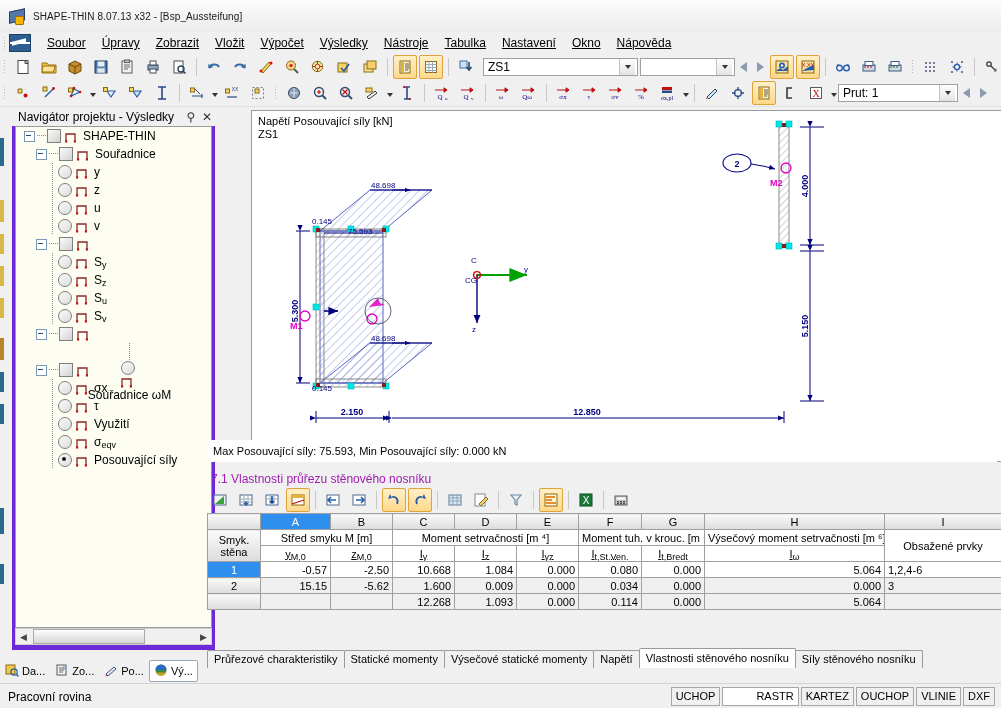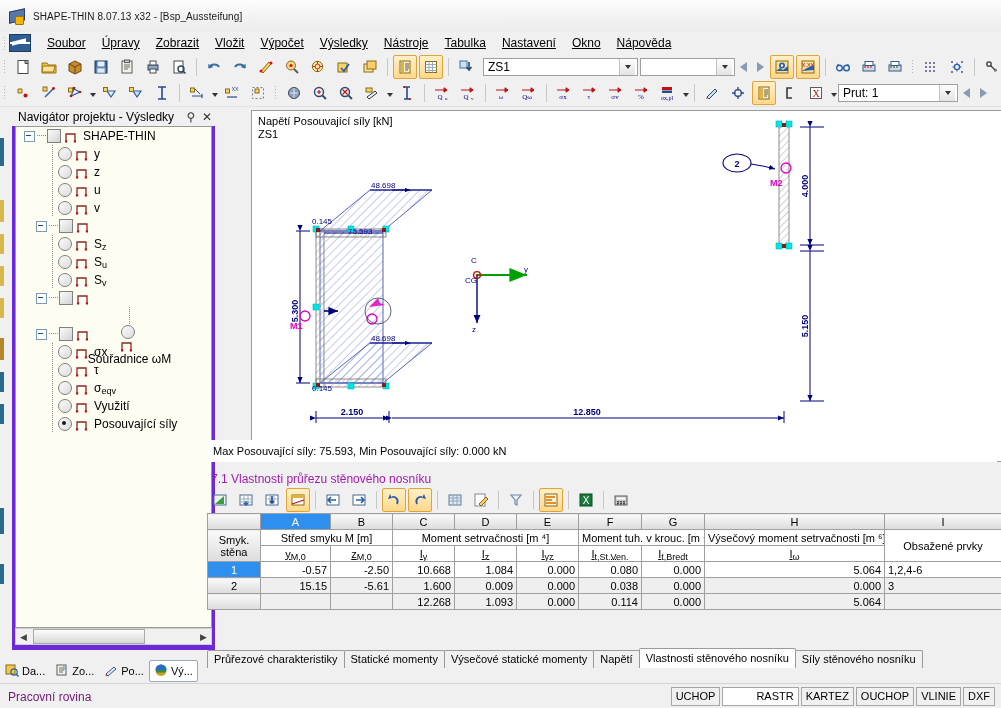--- a/index.html
+++ b/index.html
@@ -245,21 +245,21 @@
     white-space: nowrap;
   }
   .btab.active { background: #ffffff; border-color: #9ab; }
 
   
   .statusbar {
     position: absolute; left: 0; top: 683px; width: 1001px; height: 25px;
     background: #f0f0f0; border-top: 1px solid #d4d4d4;
     display: flex; align-items: center;
   }
-  .statusbar .msg { font-size: 12px; color: #701a75; padding-left: 8px; flex: 1;}
+  .statusbar .msg { font-size: 12px; color: #000000; padding-left: 8px; flex: 1;}
   .sbtn {
     height: 17px; line-height: 16px; padding: 0 4px; font-size: 11px;
     border: 1px solid #a6a6a6; background: #f0f0f0; margin-right: 2px;
     color: #000; white-space: nowrap;
   }
   .sbtn.on { background: #ffffff; padding-left: 33px; }
 
   
   .dimtxt { font-family: "Liberation Sans", sans-serif; font-size: 9px; fill: #00007f; font-weight: bold;}
   .valtxt { font-family: "Liberation Sans", sans-serif; font-size: 8px; fill: #00007f; }
@@ -757,140 +757,163 @@
         <span class="sicon">
           <svg width="15" height="13">
               <path d="M2 11V4h9v7" fill="none" stroke="#8a2a2a" stroke-width="1.3"></path>
               <rect x="1" y="10.3" width="2.2" height="2.2" fill="#c01010"></rect>
               <rect x="9.8" y="10.3" width="2.2" height="2.2" fill="#c01010"></rect>
             </svg>
         </span>
         <span>SHAPE-THIN</span>
       </div>
 
-
-      <div class="tree-row" style="padding-left:32px;">
-        <span class="dots"></span>
-        <span class="radio"></span>
-        <span class="sicon"><svg width="15" height="13">
-              <path d="M2 11V4h9v7" fill="none" stroke="#8a2a2a" stroke-width="1.3"></path>
-              <rect x="1" y="10.3" width="2.2" height="2.2" fill="#c01010"></rect>
-              <rect x="9.8" y="10.3" width="2.2" height="2.2" fill="#c01010"></rect>
-            </svg></span>
-        <span>y</span>
-      </div>
-      <div class="tree-row" style="padding-left:32px;">
-        <span class="dots"></span>
-        <span class="radio"></span>
-        <span class="sicon"><svg width="15" height="13">
-              <path d="M2 11V4h9v7" fill="none" stroke="#8a2a2a" stroke-width="1.3"></path>
-              <rect x="1" y="10.3" width="2.2" height="2.2" fill="#c01010"></rect>
-              <rect x="9.8" y="10.3" width="2.2" height="2.2" fill="#c01010"></rect>
-            </svg></span>
-        <span>z</span>
-      </div>
-      <div class="tree-row" style="padding-left:32px;">
-        <span class="dots"></span>
-        <span class="radio"></span>
-        <span class="sicon"><svg width="15" height="13">
-              <path d="M2 11V4h9v7" fill="none" stroke="#8a2a2a" stroke-width="1.3"></path>
-              <rect x="1" y="10.3" width="2.2" height="2.2" fill="#c01010"></rect>
-              <rect x="9.8" y="10.3" width="2.2" height="2.2" fill="#c01010"></rect>
-            </svg></span>
-        <span>u</span>
-      </div>
-      <div class="tree-row" style="padding-left:32px;">
-        <span class="dots"></span>
-        <span class="radio"></span>
-        <span class="sicon"><svg width="15" height="13">
-              <path d="M2 11V4h9v7" fill="none" stroke="#8a2a2a" stroke-width="1.3"></path>
-              <rect x="1" y="10.3" width="2.2" height="2.2" fill="#c01010"></rect>
-              <rect x="9.8" y="10.3" width="2.2" height="2.2" fill="#c01010"></rect>
-            </svg></span>
-        <span>v</span>
-      </div>
-
       <div class="tree-row" style="padding-left:20px;">
         <span class="exp"></span>
         <span class="dash"></span>
         <span class="chk"></span>
-        <span class="sicon"><svg width="15" height="13">
-              <path d="M2 11V4h9v7" fill="none" stroke="#8a2a2a" stroke-width="1.3"></path>
-              <rect x="1" y="10.3" width="2.2" height="2.2" fill="#c01010"></rect>
-              <rect x="9.8" y="10.3" width="2.2" height="2.2" fill="#c01010"></rect>
-            </svg></span>
-        <span></span>
+        <span class="sicon">
+          <svg width="15" height="13">
+              <path d="M2 11V4h9v7" fill="none" stroke="#8a2a2a" stroke-width="1.3"></path>
+              <rect x="1" y="10.3" width="2.2" height="2.2" fill="#c01010"></rect>
+              <rect x="9.8" y="10.3" width="2.2" height="2.2" fill="#c01010"></rect>
+            </svg>
+        </span>
+        <span>Souřadnice</span>
       </div>
 
       <div class="tree-row" style="padding-left:32px;">
         <span class="dots"></span>
         <span class="radio"></span>
         <span class="sicon"><svg width="15" height="13">
               <path d="M2 11V4h9v7" fill="none" stroke="#8a2a2a" stroke-width="1.3"></path>
               <rect x="1" y="10.3" width="2.2" height="2.2" fill="#c01010"></rect>
               <rect x="9.8" y="10.3" width="2.2" height="2.2" fill="#c01010"></rect>
             </svg></span>
-        <span>S<sub>z</sub></span>
+        <span>y</span>
       </div>
       <div class="tree-row" style="padding-left:32px;">
         <span class="dots"></span>
         <span class="radio"></span>
         <span class="sicon"><svg width="15" height="13">
               <path d="M2 11V4h9v7" fill="none" stroke="#8a2a2a" stroke-width="1.3"></path>
               <rect x="1" y="10.3" width="2.2" height="2.2" fill="#c01010"></rect>
               <rect x="9.8" y="10.3" width="2.2" height="2.2" fill="#c01010"></rect>
             </svg></span>
-        <span>S<sub>u</sub></span>
+        <span>z</span>
       </div>
       <div class="tree-row" style="padding-left:32px;">
         <span class="dots"></span>
         <span class="radio"></span>
         <span class="sicon"><svg width="15" height="13">
               <path d="M2 11V4h9v7" fill="none" stroke="#8a2a2a" stroke-width="1.3"></path>
               <rect x="1" y="10.3" width="2.2" height="2.2" fill="#c01010"></rect>
               <rect x="9.8" y="10.3" width="2.2" height="2.2" fill="#c01010"></rect>
             </svg></span>
-        <span>S<sub>v</sub></span>
+        <span>u</span>
+      </div>
+      <div class="tree-row" style="padding-left:32px;">
+        <span class="dots"></span>
+        <span class="radio"></span>
+        <span class="sicon"><svg width="15" height="13">
+              <path d="M2 11V4h9v7" fill="none" stroke="#8a2a2a" stroke-width="1.3"></path>
+              <rect x="1" y="10.3" width="2.2" height="2.2" fill="#c01010"></rect>
+              <rect x="9.8" y="10.3" width="2.2" height="2.2" fill="#c01010"></rect>
+            </svg></span>
+        <span>v</span>
       </div>
 
       <div class="tree-row" style="padding-left:20px;">
         <span class="exp"></span>
         <span class="dash"></span>
         <span class="chk"></span>
         <span class="sicon"><svg width="15" height="13">
               <path d="M2 11V4h9v7" fill="none" stroke="#8a2a2a" stroke-width="1.3"></path>
               <rect x="1" y="10.3" width="2.2" height="2.2" fill="#c01010"></rect>
               <rect x="9.8" y="10.3" width="2.2" height="2.2" fill="#c01010"></rect>
             </svg></span>
         <span></span>
       </div>
 
-      <div class="tree-row" style="padding-left:32px;flex-direction:column;">
+      <div class="tree-row" style="padding-left:32px;">
         <span class="dots"></span>
         <span class="radio"></span>
         <span class="sicon"><svg width="15" height="13">
               <path d="M2 11V4h9v7" fill="none" stroke="#8a2a2a" stroke-width="1.3"></path>
               <rect x="1" y="10.3" width="2.2" height="2.2" fill="#c01010"></rect>
               <rect x="9.8" y="10.3" width="2.2" height="2.2" fill="#c01010"></rect>
             </svg></span>
-        <span>Souřadnice ωM</span>
+        <span>S<sub>y</sub></span>
+      </div>
+      <div class="tree-row" style="padding-left:32px;">
+        <span class="dots"></span>
+        <span class="radio"></span>
+        <span class="sicon"><svg width="15" height="13">
+              <path d="M2 11V4h9v7" fill="none" stroke="#8a2a2a" stroke-width="1.3"></path>
+              <rect x="1" y="10.3" width="2.2" height="2.2" fill="#c01010"></rect>
+              <rect x="9.8" y="10.3" width="2.2" height="2.2" fill="#c01010"></rect>
+            </svg></span>
+        <span>S<sub>z</sub></span>
+      </div>
+      <div class="tree-row" style="padding-left:32px;">
+        <span class="dots"></span>
+        <span class="radio"></span>
+        <span class="sicon"><svg width="15" height="13">
+              <path d="M2 11V4h9v7" fill="none" stroke="#8a2a2a" stroke-width="1.3"></path>
+              <rect x="1" y="10.3" width="2.2" height="2.2" fill="#c01010"></rect>
+              <rect x="9.8" y="10.3" width="2.2" height="2.2" fill="#c01010"></rect>
+            </svg></span>
+        <span>S<sub>u</sub></span>
+      </div>
+      <div class="tree-row" style="padding-left:32px;">
+        <span class="dots"></span>
+        <span class="radio"></span>
+        <span class="sicon"><svg width="15" height="13">
+              <path d="M2 11V4h9v7" fill="none" stroke="#8a2a2a" stroke-width="1.3"></path>
+              <rect x="1" y="10.3" width="2.2" height="2.2" fill="#c01010"></rect>
+              <rect x="9.8" y="10.3" width="2.2" height="2.2" fill="#c01010"></rect>
+            </svg></span>
+        <span>S<sub>v</sub></span>
       </div>
 
       <div class="tree-row" style="padding-left:20px;">
         <span class="exp"></span>
         <span class="dash"></span>
         <span class="chk"></span>
         <span class="sicon"><svg width="15" height="13">
               <path d="M2 11V4h9v7" fill="none" stroke="#8a2a2a" stroke-width="1.3"></path>
               <rect x="1" y="10.3" width="2.2" height="2.2" fill="#c01010"></rect>
               <rect x="9.8" y="10.3" width="2.2" height="2.2" fill="#c01010"></rect>
             </svg></span>
         <span></span>
       </div>
 
+      <div class="tree-row" style="padding-left:32px;flex-direction:column;">
+        <span class="dots"></span>
+        <span class="radio"></span>
+        <span class="sicon"><svg width="15" height="13">
+              <path d="M2 11V4h9v7" fill="none" stroke="#8a2a2a" stroke-width="1.3"></path>
+              <rect x="1" y="10.3" width="2.2" height="2.2" fill="#c01010"></rect>
+              <rect x="9.8" y="10.3" width="2.2" height="2.2" fill="#c01010"></rect>
+            </svg></span>
+        <span>Souřadnice ωM</span>
+      </div>
+
+      <div class="tree-row" style="padding-left:20px;">
+        <span class="exp"></span>
+        <span class="dash"></span>
+        <span class="chk"></span>
+        <span class="sicon"><svg width="15" height="13">
+              <path d="M2 11V4h9v7" fill="none" stroke="#8a2a2a" stroke-width="1.3"></path>
+              <rect x="1" y="10.3" width="2.2" height="2.2" fill="#c01010"></rect>
+              <rect x="9.8" y="10.3" width="2.2" height="2.2" fill="#c01010"></rect>
+            </svg></span>
+        <span></span>
+      </div>
+
       <div class="tree-row" style="padding-left:32px;">
         <span class="dots"></span>
         <span class="radio"></span>
         <span class="sicon"><svg width="15" height="13">
               <path d="M2 11V4h9v7" fill="none" stroke="#8a2a2a" stroke-width="1.3"></path>
               <rect x="1" y="10.3" width="2.2" height="2.2" fill="#c01010"></rect>
               <rect x="9.8" y="10.3" width="2.2" height="2.2" fill="#c01010"></rect>
             </svg></span>
         <span>σx</span>
       </div>
@@ -905,31 +928,31 @@
         <span>τ</span>
       </div>
       <div class="tree-row" style="padding-left:32px;">
         <span class="dots"></span>
         <span class="radio"></span>
         <span class="sicon"><svg width="15" height="13">
               <path d="M2 11V4h9v7" fill="none" stroke="#8a2a2a" stroke-width="1.3"></path>
               <rect x="1" y="10.3" width="2.2" height="2.2" fill="#c01010"></rect>
               <rect x="9.8" y="10.3" width="2.2" height="2.2" fill="#c01010"></rect>
             </svg></span>
-        <span>σ<sub>eqv</sub></span>
+        <span>Využití</span>
       </div>
       <div class="tree-row" style="padding-left:32px;">
         <span class="dots"></span>
         <span class="radio"></span>
         <span class="sicon"><svg width="15" height="13">
               <path d="M2 11V4h9v7" fill="none" stroke="#8a2a2a" stroke-width="1.3"></path>
               <rect x="1" y="10.3" width="2.2" height="2.2" fill="#c01010"></rect>
               <rect x="9.8" y="10.3" width="2.2" height="2.2" fill="#c01010"></rect>
             </svg></span>
-        <span>Využití</span>
+        <span>σ<sub>eqv</sub></span>
       </div>
       <div class="tree-row" style="padding-left:32px;">
         <span class="dots"></span>
         <span class="radio on"></span>
         <span class="sicon"><svg width="15" height="13">
               <path d="M2 11V4h9v7" fill="none" stroke="#8a2a2a" stroke-width="1.3"></path>
               <rect x="1" y="10.3" width="2.2" height="2.2" fill="#c01010"></rect>
               <rect x="9.8" y="10.3" width="2.2" height="2.2" fill="#c01010"></rect>
             </svg></span>
         <span>Posouvající síly</span>
@@ -1255,25 +1278,25 @@
         <td class="num">1.084</td>
         <td class="num">0.000</td>
         <td class="num">0.080</td>
         <td class="num">0.000</td>
         <td class="num">5.064</td>
         <td class="txt">1,2,4-6</td>
       </tr>
       <tr>
         <td class="rowhdr">2</td>
         <td class="num alt">15.15</td>
-        <td class="num alt">-5.61</td>
+        <td class="num alt">-5.62</td>
         <td class="num alt">1.600</td>
         <td class="num alt">0.009</td>
         <td class="num alt">0.000</td>
-        <td class="num alt">0.038</td>
+        <td class="num alt">0.034</td>
         <td class="num alt">0.000</td>
         <td class="num alt">0.000</td>
         <td class="txt alt">3</td>
       </tr>
       <tr>
         <td class="rowhdr"></td>
         <td class="empty"></td>
         <td class="empty"></td>
         <td class="num alt">12.268</td>
         <td class="num alt">1.093</td>

